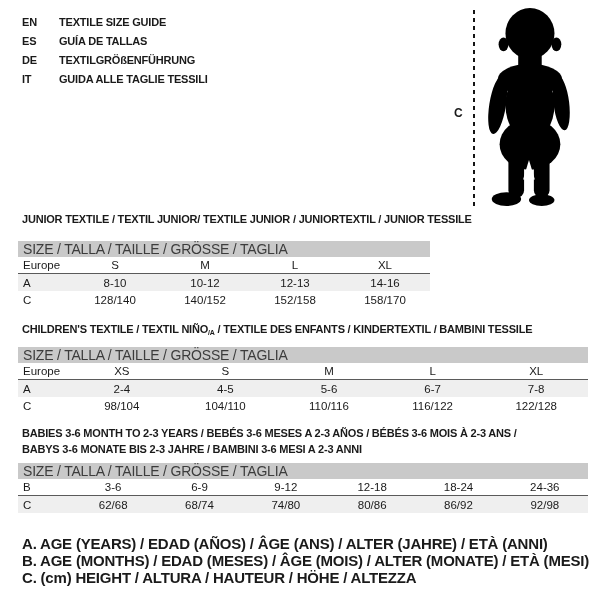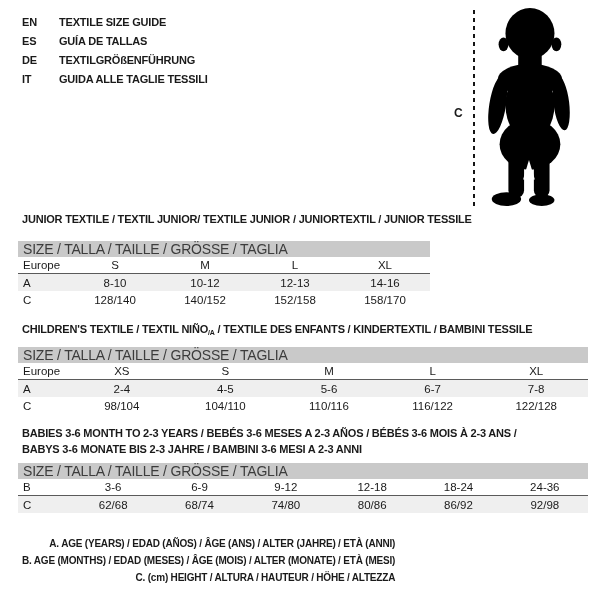--- a/index.html
+++ b/index.html
@@ -35,21 +35,21 @@
   .t-bar{background:var(--header-bar,#c9c9c9);height:16px;display:flex;align-items:center;
     padding-left:5px;font-size:14px;color:#3c3c3c;letter-spacing:-0.2px;}
   .t-row{display:flex;height:17px;align-items:center;}
   .t-row.first{border-bottom:1px solid var(--rule,#5a5a5a);}
   .t-row.shade{background:var(--row-shade,#efefef);}
   .t-lbl{width:52px;padding-left:5px;}
   .t-cell{flex:1;text-align:center;}
 
   
   .footnotes{position:absolute;left:22px;top:535px;font-weight:bold;
-    font-size:10px;line-height:17px;letter-spacing:-0.2px;text-align:right;}
+    font-size:15px;line-height:17px;letter-spacing:-0.2px;}
 </style>
 </head>
 <body>
 
 <div class="lang-block">
   <div class="lang-row">
     <span class="lang-code">EN</span>
     <span>TEXTILE SIZE GUIDE</span>
   </div>
   <div class="lang-row">

